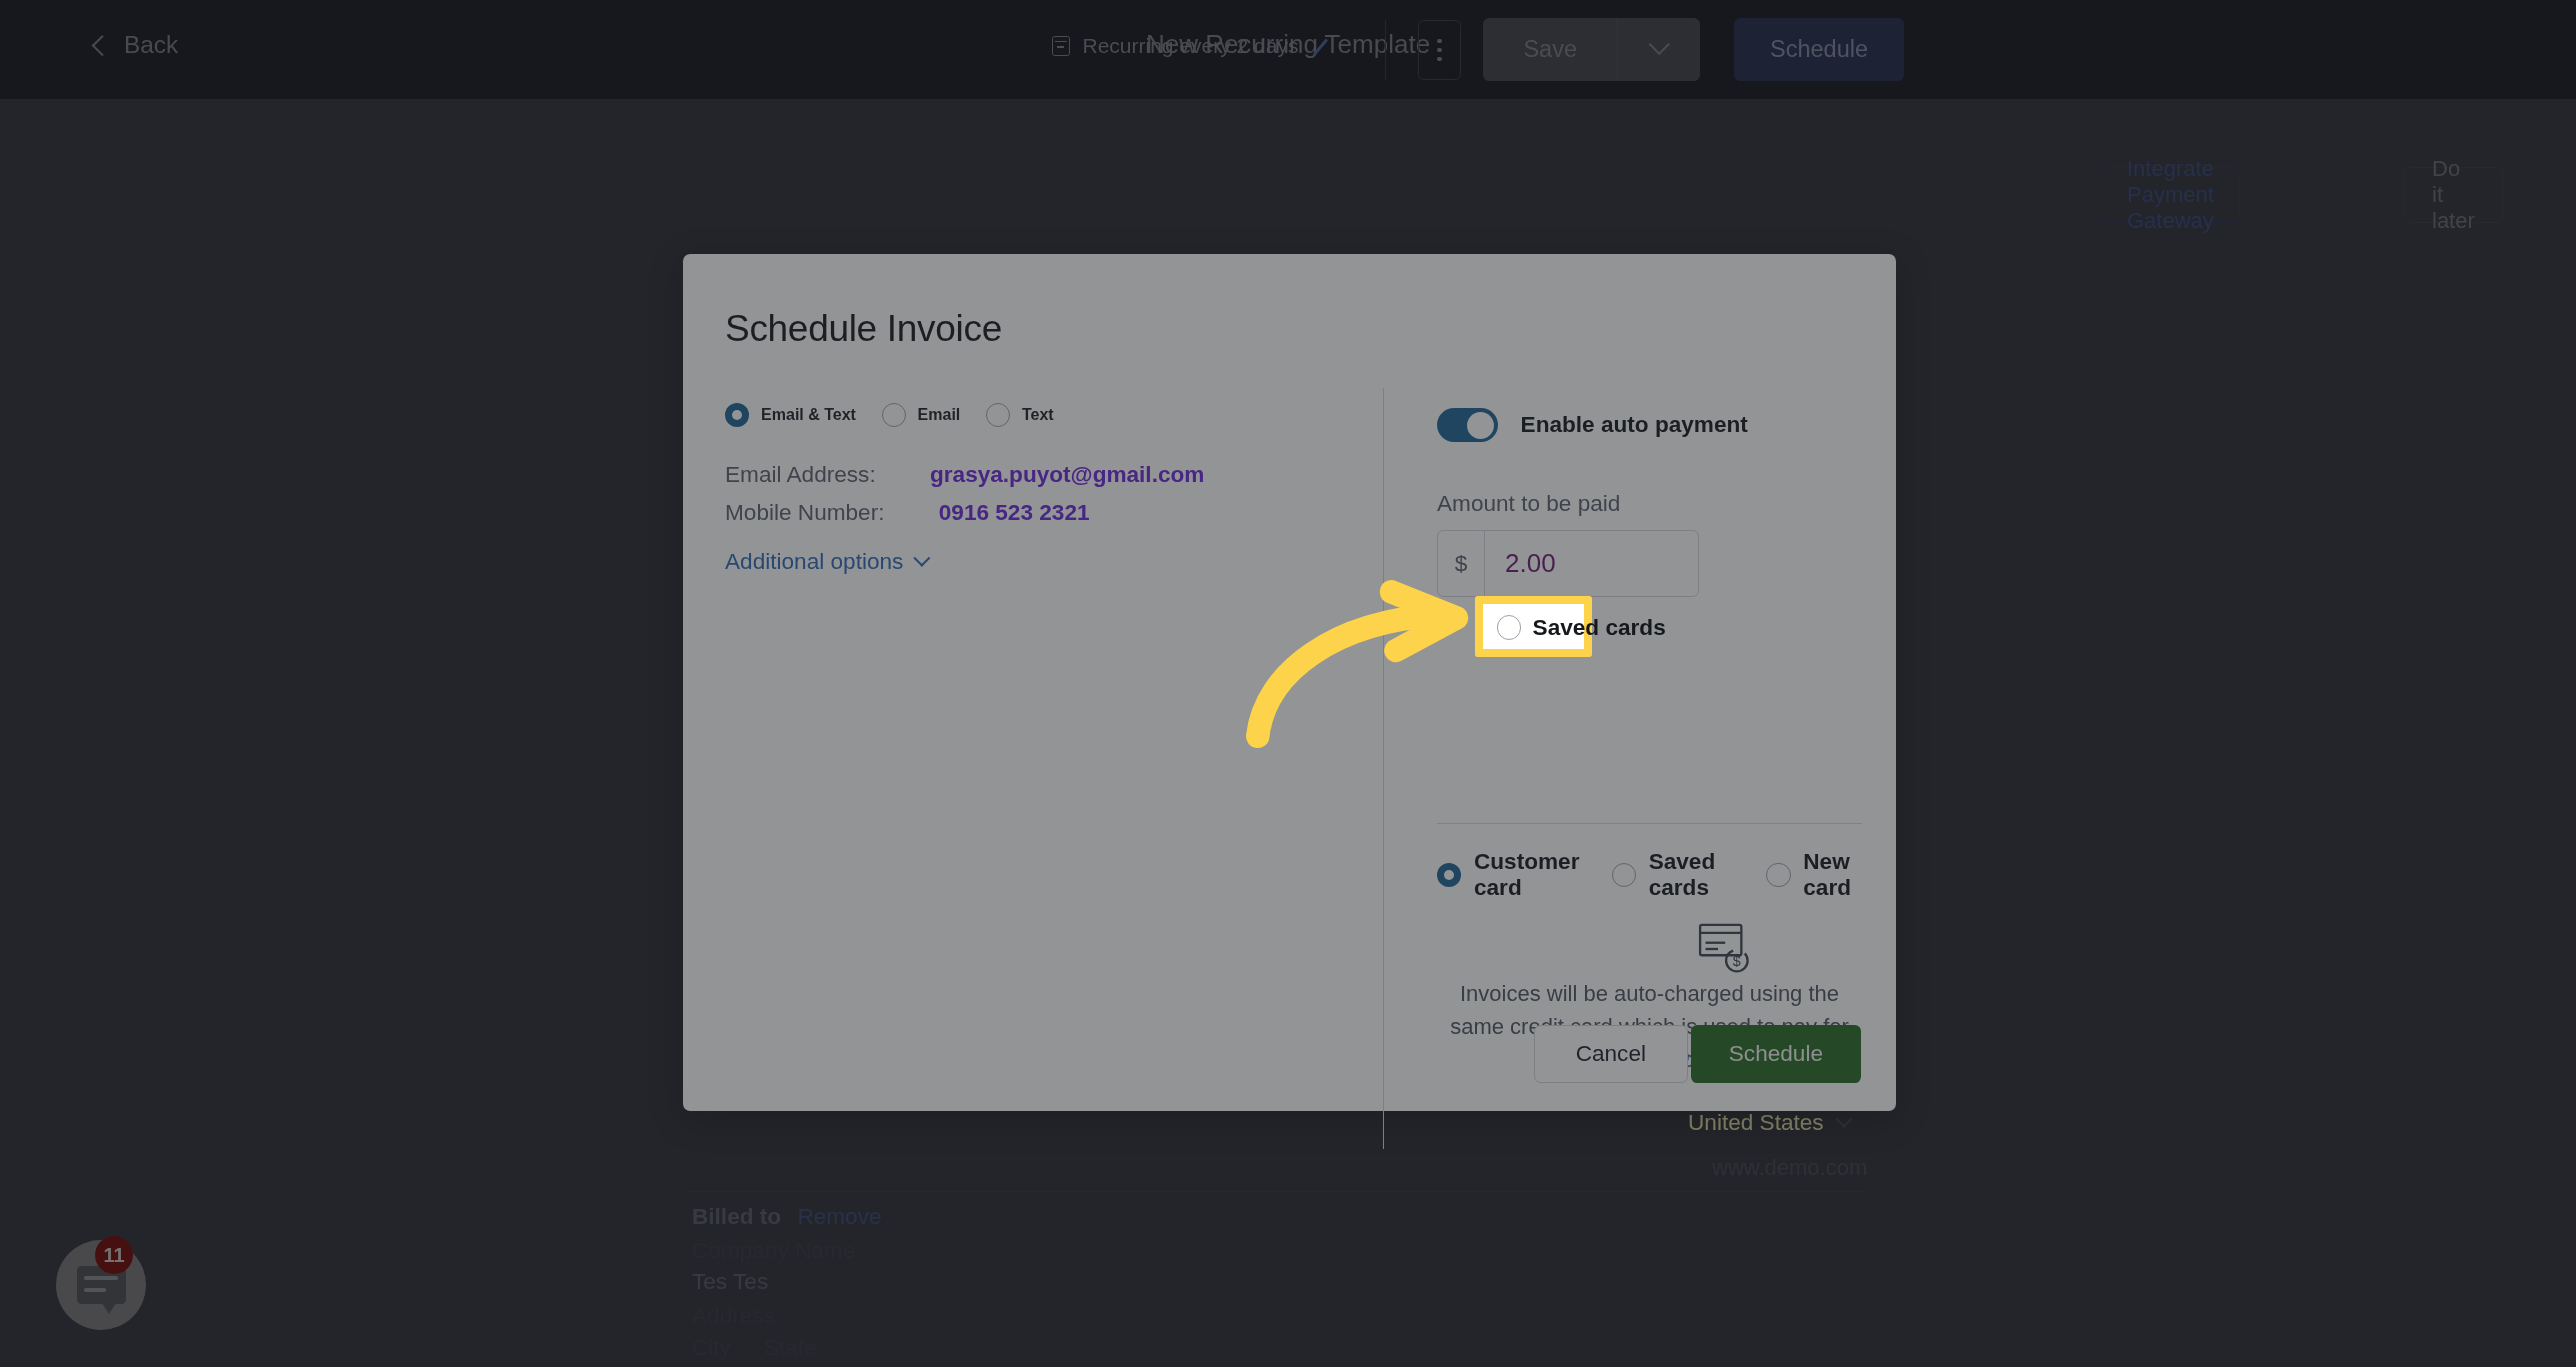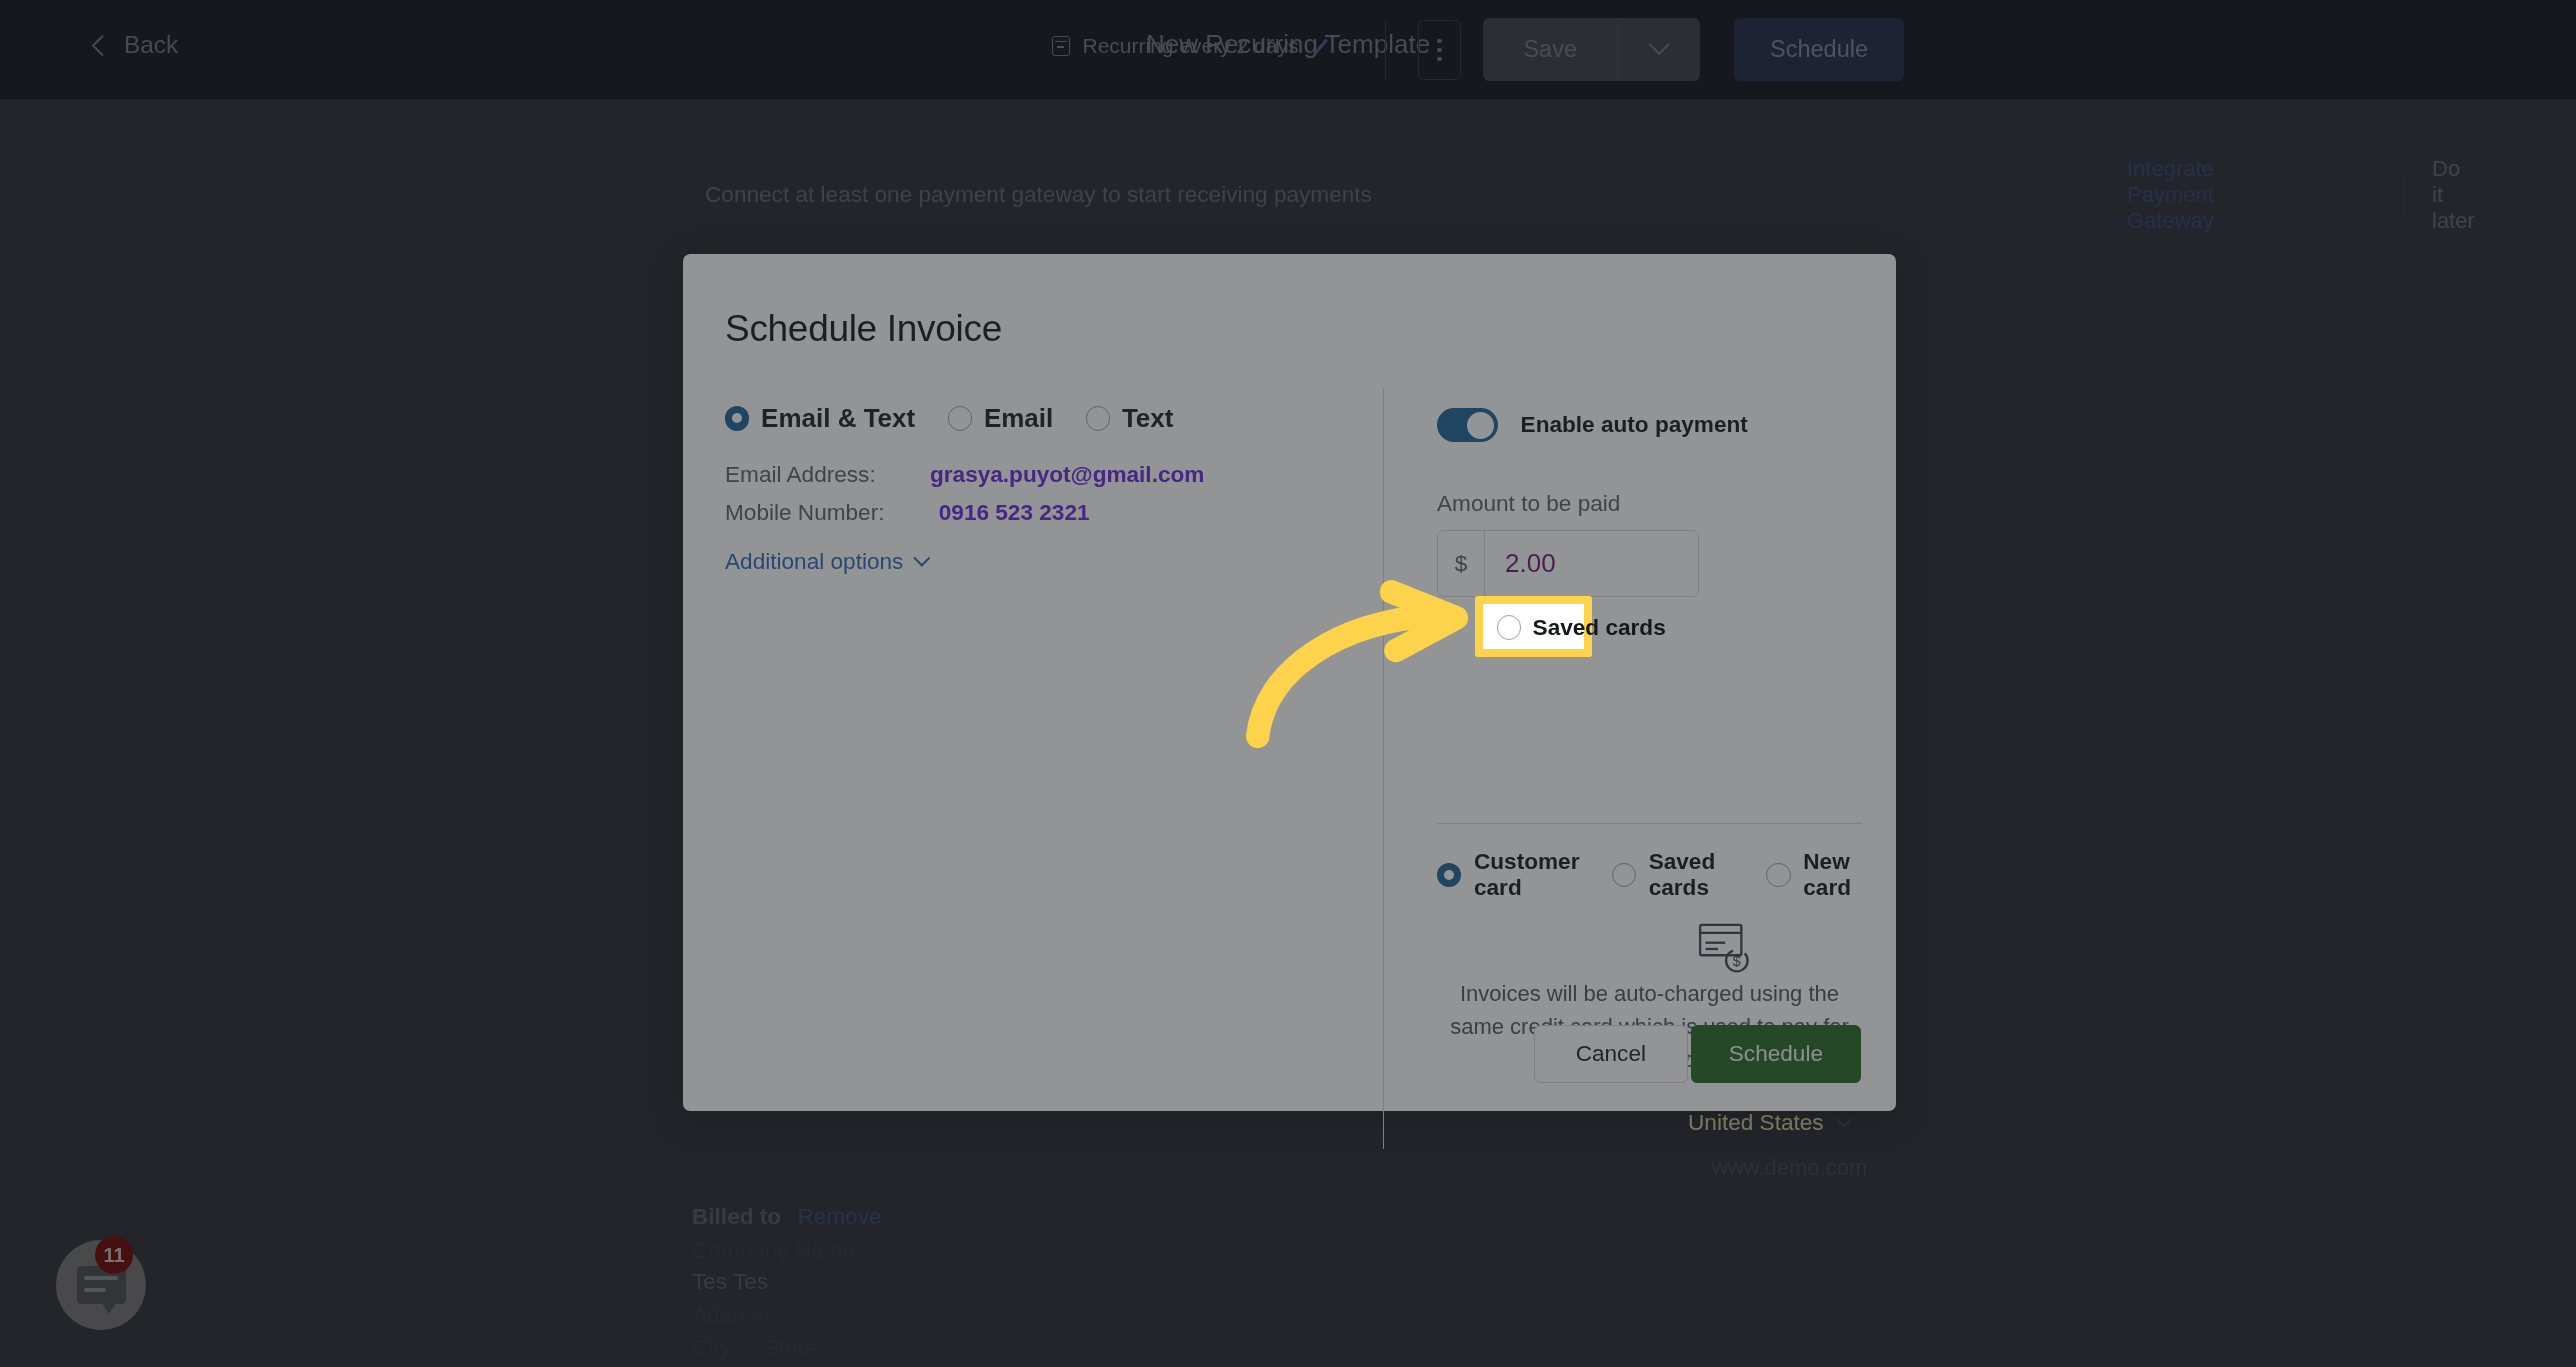--- a/index.html
+++ b/index.html
@@ -175,21 +175,21 @@
     opacity: 0.51;
   }
   .modal-title {
     position: absolute; left: 42px; top: 54px;
     font-size: 37px; color: #16181d; letter-spacing: -0.3px;
   }
 
   
   .radio-row {
     position: absolute; left: 42px; top: 149px;
-    display: flex; align-items: center; gap: 20px; font-size: 26px; color: #1d2026;
+    display: flex; align-items: center; gap: 13px; font-size: 16px; color: #1d2026;
     font-weight: bold;
   }
   .radio-row .opt { display: flex; align-items: center; gap: 11.7px; margin-right: 12.6px; }
   .rdo {
     width: 24.4px; height: 24.4px; border-radius: 50%;
     border: 1.8px solid #9aa0aa; background: #fff; flex: none; position: relative;
   }
   .rdo.on { border: none; background: #1d6496; }
   .rdo.on::after {
     content: ""; position: absolute; left: 7.2px; top: 7.2px;
@@ -331,21 +331,20 @@
       <div class="save-main">Save</div>
       <div class="save-caret">
         <span class="caret-d"></span>
       </div>
     </div>
 
     <div class="schedule-top">Schedule</div>
   </div>
 
   <div class="pay-banner">
-    <div class="txt">Connect at least one payment gateway to start receiving payments</div>
     <div class="btn-integrate">Integrate Payment Gateway</div>
     <div class="btn-dolater">Do it later</div>
   </div>
 
   <div class="bg-country">
     <span>United States</span>
     <span class="caret-d2"></span>
   </div>
   <div class="bg-www">www.demo.com</div>
   <div class="bg-hr"></div>

